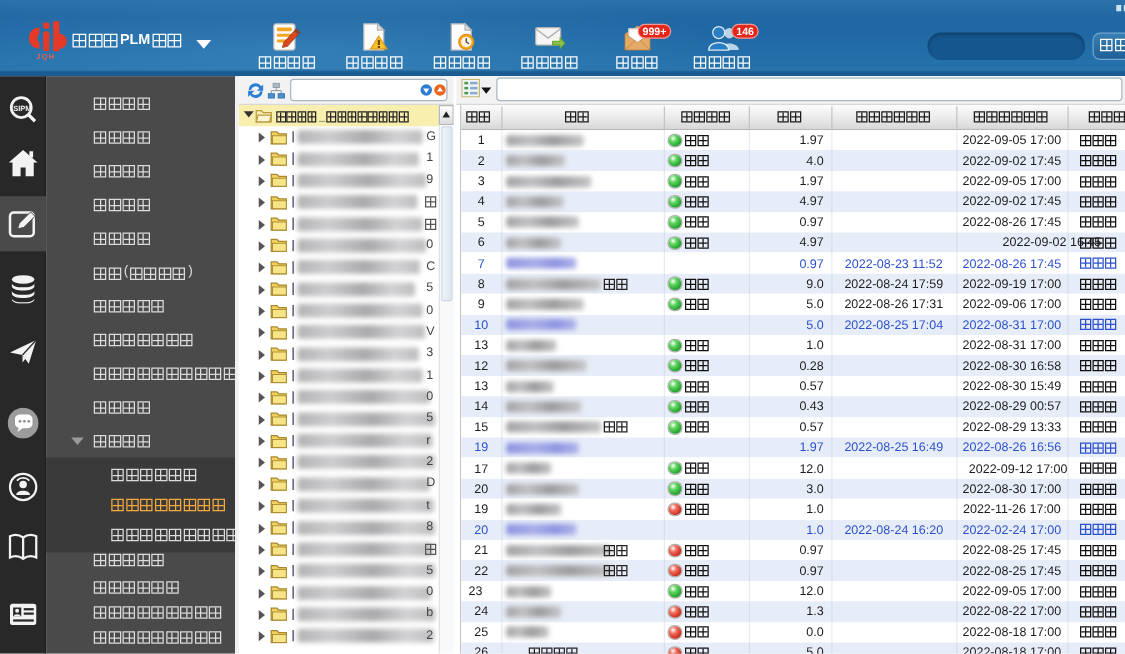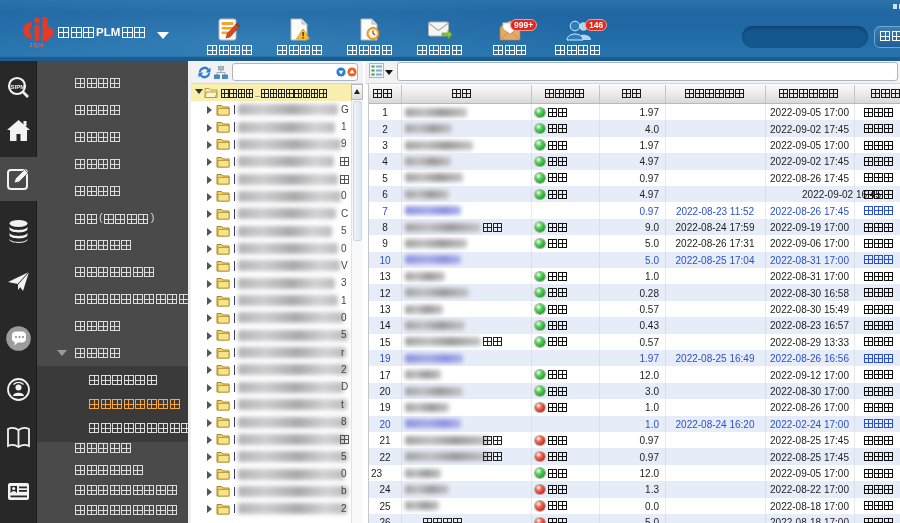--- a/index.html
+++ b/index.html
@@ -819,21 +819,21 @@
   </div>
 <div class="ab" style="left:369px;top:317.2px;width:531px;height:16.4px;background:#e7edf8"></div>
 <div class="ab" style="left:371px;top:320.4px;width:28px;text-align:center;font-size:10px;color:#1c1c1c">14</div>
 <b class="bl" style="left:405px;top:320.9px;width:60px;height:9px;background:linear-gradient(90deg,#a2a2a4,#c0c0c2 30%,#9b9b9d 60%,#c6c6c8)"></b>
 <div class="ab" style="left:535px;top:320.7px;width:9.5px;height:9.5px;border-radius:50%;background:radial-gradient(circle at 35% 30%,#ffffff 0%,#5fd75f 30%,#0f8f1f 85%);box-shadow:0 0 0 1px #b0b0b0"></div>
 <div class="ab cjw" style="left:547.5px;top:320.9px;color:#111">
     <i class="c s9"></i>
     <i class="c s9"></i>
   </div>
 <div class="ab" style="left:559px;top:320.4px;width:100px;text-align:right;font-size:10px;color:#1c1c1c">0.43</div>
-<div class="ab" style="left:765px;top:320.4px;width:89px;text-align:center;font-size:10px;color:#1c1c1c">2022-08-23 16:57</div>
+<div class="ab" style="left:765px;top:320.4px;width:89px;text-align:center;font-size:10px;color:#1c1c1c">2022-08-29 00:57</div>
 <div class="ab cjw" style="left:864px;top:320.9px;color:#111">
     <i class="c s9"></i>
     <i class="c s9"></i>
     <i class="c s9"></i>
   </div>
 <div class="ab" style="left:369px;top:333.6px;width:531px;height:16.4px;background:#ffffff"></div>
 <div class="ab" style="left:371px;top:336.8px;width:28px;text-align:center;font-size:10px;color:#1c1c1c">15</div>
 <b class="bl" style="left:405px;top:337.3px;width:76px;height:9px;background:linear-gradient(90deg,#a2a2a4,#c0c0c2 30%,#9b9b9d 60%,#c6c6c8)"></b>
 <div class="ab cjw" style="left:483px;top:337.3px;color:#222">
     <i class="c s9"></i>
@@ -864,21 +864,21 @@
   </div>
 <div class="ab" style="left:369px;top:366.4px;width:531px;height:16.4px;background:#ffffff"></div>
 <div class="ab" style="left:371px;top:369.6px;width:28px;text-align:center;font-size:10px;color:#1c1c1c">17</div>
 <b class="bl" style="left:405px;top:370.1px;width:36px;height:9px;background:linear-gradient(90deg,#a2a2a4,#c0c0c2 30%,#9b9b9d 60%,#c6c6c8)"></b>
 <div class="ab" style="left:535px;top:369.9px;width:9.5px;height:9.5px;border-radius:50%;background:radial-gradient(circle at 35% 30%,#ffffff 0%,#5fd75f 30%,#0f8f1f 85%);box-shadow:0 0 0 1px #b0b0b0"></div>
 <div class="ab cjw" style="left:547.5px;top:370.1px;color:#111">
     <i class="c s9"></i>
     <i class="c s9"></i>
   </div>
 <div class="ab" style="left:559px;top:369.6px;width:100px;text-align:right;font-size:10px;color:#1c1c1c">12.0</div>
-<div class="ab" style="left:765px;top:369.6px;width:89px;text-align:center;font-size:10px;color:#1c1c1c">2022-09-12 17:00</div>
+<div class="ab" style="left:765px;top:369.6px;width:89px;text-align:right;font-size:10px;color:#1c1c1c">2022-09-12 17:00</div>
 <div class="ab cjw" style="left:864px;top:370.1px;color:#111">
     <i class="c s9"></i>
     <i class="c s9"></i>
     <i class="c s9"></i>
   </div>
 <div class="ab" style="left:369px;top:382.8px;width:531px;height:16.4px;background:#e7edf8"></div>
 <div class="ab" style="left:371px;top:386.0px;width:28px;text-align:center;font-size:10px;color:#1c1c1c">20</div>
 <b class="bl" style="left:405px;top:386.5px;width:58px;height:9px;background:linear-gradient(90deg,#a2a2a4,#c0c0c2 30%,#9b9b9d 60%,#c6c6c8)"></b>
 <div class="ab" style="left:535px;top:386.3px;width:9.5px;height:9.5px;border-radius:50%;background:radial-gradient(circle at 35% 30%,#ffffff 0%,#5fd75f 30%,#0f8f1f 85%);box-shadow:0 0 0 1px #b0b0b0"></div>
 <div class="ab cjw" style="left:547.5px;top:386.5px;color:#111">
@@ -894,21 +894,21 @@
   </div>
 <div class="ab" style="left:369px;top:399.2px;width:531px;height:16.4px;background:#ffffff"></div>
 <div class="ab" style="left:371px;top:402.4px;width:28px;text-align:center;font-size:10px;color:#1c1c1c">19</div>
 <b class="bl" style="left:405px;top:402.9px;width:44px;height:9px;background:linear-gradient(90deg,#a2a2a4,#c0c0c2 30%,#9b9b9d 60%,#c6c6c8)"></b>
 <div class="ab" style="left:535px;top:402.7px;width:9.5px;height:9.5px;border-radius:50%;background:radial-gradient(circle at 35% 30%,#ffffff 0%,#f07060 30%,#c01808 85%);box-shadow:0 0 0 1px #b0b0b0"></div>
 <div class="ab cjw" style="left:547.5px;top:402.9px;color:#111">
     <i class="c s9"></i>
     <i class="c s9"></i>
   </div>
 <div class="ab" style="left:559px;top:402.4px;width:100px;text-align:right;font-size:10px;color:#1c1c1c">1.0</div>
-<div class="ab" style="left:765px;top:402.4px;width:89px;text-align:center;font-size:10px;color:#1c1c1c">2022-08-26 17:00</div>
+<div class="ab" style="left:765px;top:402.4px;width:89px;text-align:center;font-size:10px;color:#1c1c1c">2022-11-26 17:00</div>
 <div class="ab cjw" style="left:864px;top:402.9px;color:#111">
     <i class="c s9"></i>
     <i class="c s9"></i>
     <i class="c s9"></i>
   </div>
 <div class="ab" style="left:369px;top:415.6px;width:531px;height:16.4px;background:#e7edf8"></div>
 <div class="ab" style="left:371px;top:418.8px;width:28px;text-align:center;font-size:10px;color:#2b50cc">20</div>
 <b class="bl" style="left:405px;top:419.3px;width:56px;height:9px;background:linear-gradient(90deg,#8d93e0,#a8ade8 40%,#8d93e0 70%,#b0b5ea)"></b>
 <div class="ab" style="left:559px;top:418.8px;width:100px;text-align:right;font-size:10px;color:#2b50cc">1.0</div>
 <div class="ab" style="left:665px;top:418.8px;width:100px;text-align:center;font-size:10px;color:#2b50cc">2022-08-24 16:20</div>
@@ -950,21 +950,21 @@
     <i class="c s9"></i>
   </div>
 <div class="ab" style="left:559px;top:451.6px;width:100px;text-align:right;font-size:10px;color:#1c1c1c">0.97</div>
 <div class="ab" style="left:765px;top:451.6px;width:89px;text-align:center;font-size:10px;color:#1c1c1c">2022-08-25 17:45</div>
 <div class="ab cjw" style="left:864px;top:452.1px;color:#111">
     <i class="c s9"></i>
     <i class="c s9"></i>
     <i class="c s9"></i>
   </div>
 <div class="ab" style="left:369px;top:464.8px;width:531px;height:16.4px;background:#ffffff"></div>
-<div class="ab" style="left:371px;top:468.0px;width:28px;text-align:left;font-size:10px;color:#1c1c1c">23</div>
+<div class="ab" style="left:358px;top:468.0px;width:28px;text-align:right;font-size:10px;color:#1c1c1c">23</div>
 <b class="bl" style="left:405px;top:468.5px;width:36px;height:9px;background:linear-gradient(90deg,#a2a2a4,#c0c0c2 30%,#9b9b9d 60%,#c6c6c8)"></b>
 <div class="ab" style="left:535px;top:468.3px;width:9.5px;height:9.5px;border-radius:50%;background:radial-gradient(circle at 35% 30%,#ffffff 0%,#5fd75f 30%,#0f8f1f 85%);box-shadow:0 0 0 1px #b0b0b0"></div>
 <div class="ab cjw" style="left:547.5px;top:468.5px;color:#111">
     <i class="c s9"></i>
     <i class="c s9"></i>
   </div>
 <div class="ab" style="left:559px;top:468.0px;width:100px;text-align:right;font-size:10px;color:#1c1c1c">12.0</div>
 <div class="ab" style="left:765px;top:468.0px;width:89px;text-align:center;font-size:10px;color:#1c1c1c">2022-09-05 17:00</div>
 <div class="ab cjw" style="left:864px;top:468.5px;color:#111">
     <i class="c s9"></i>

